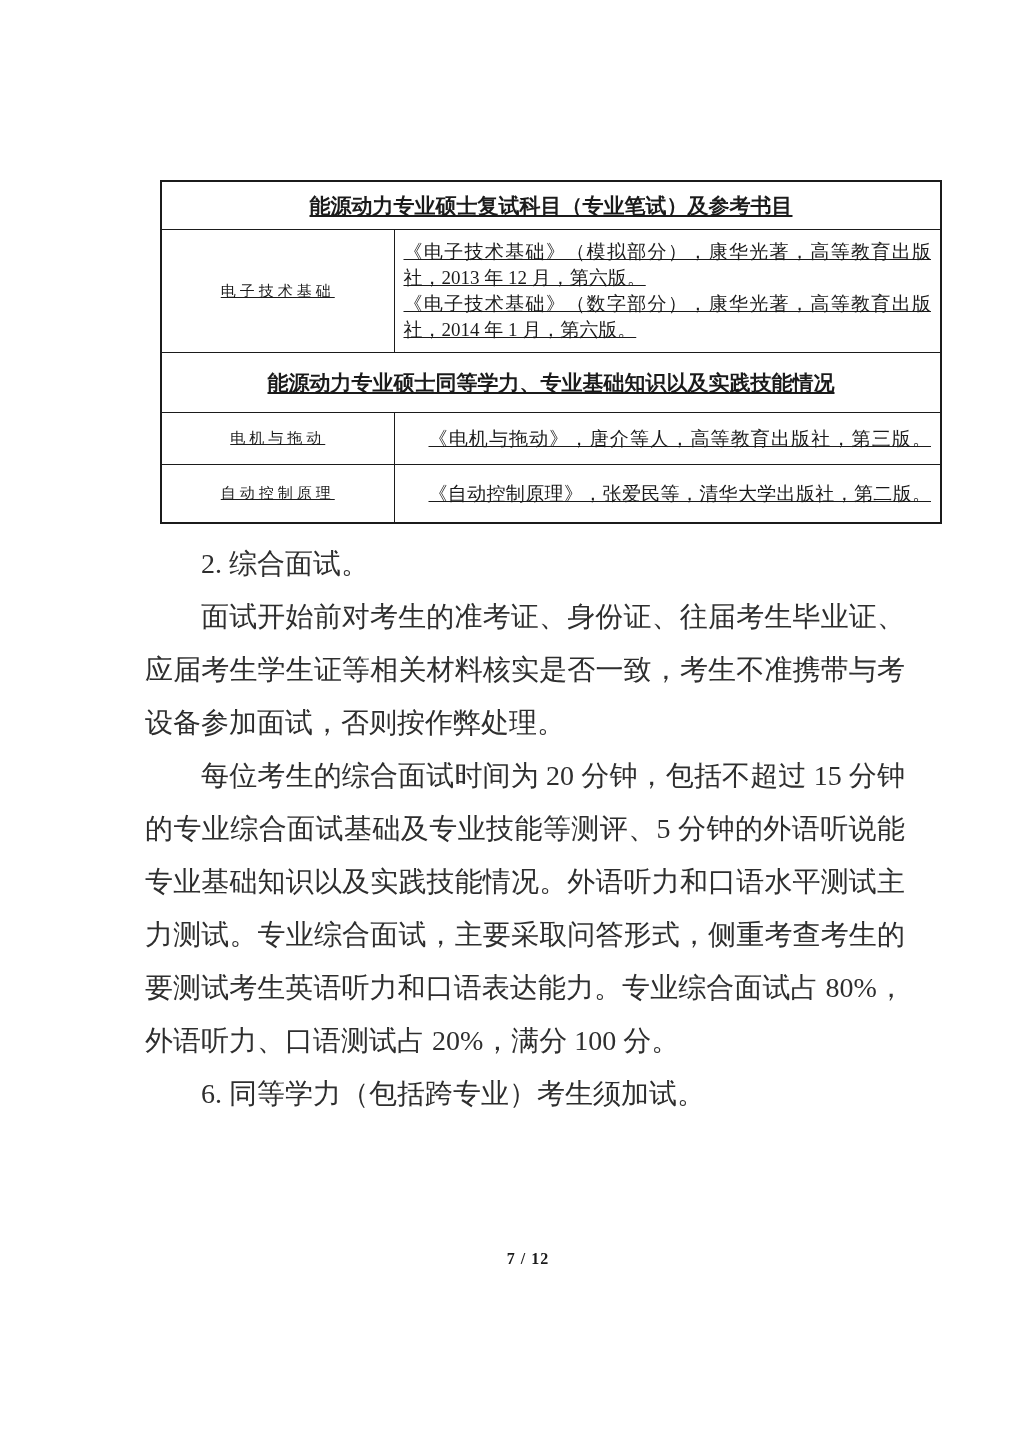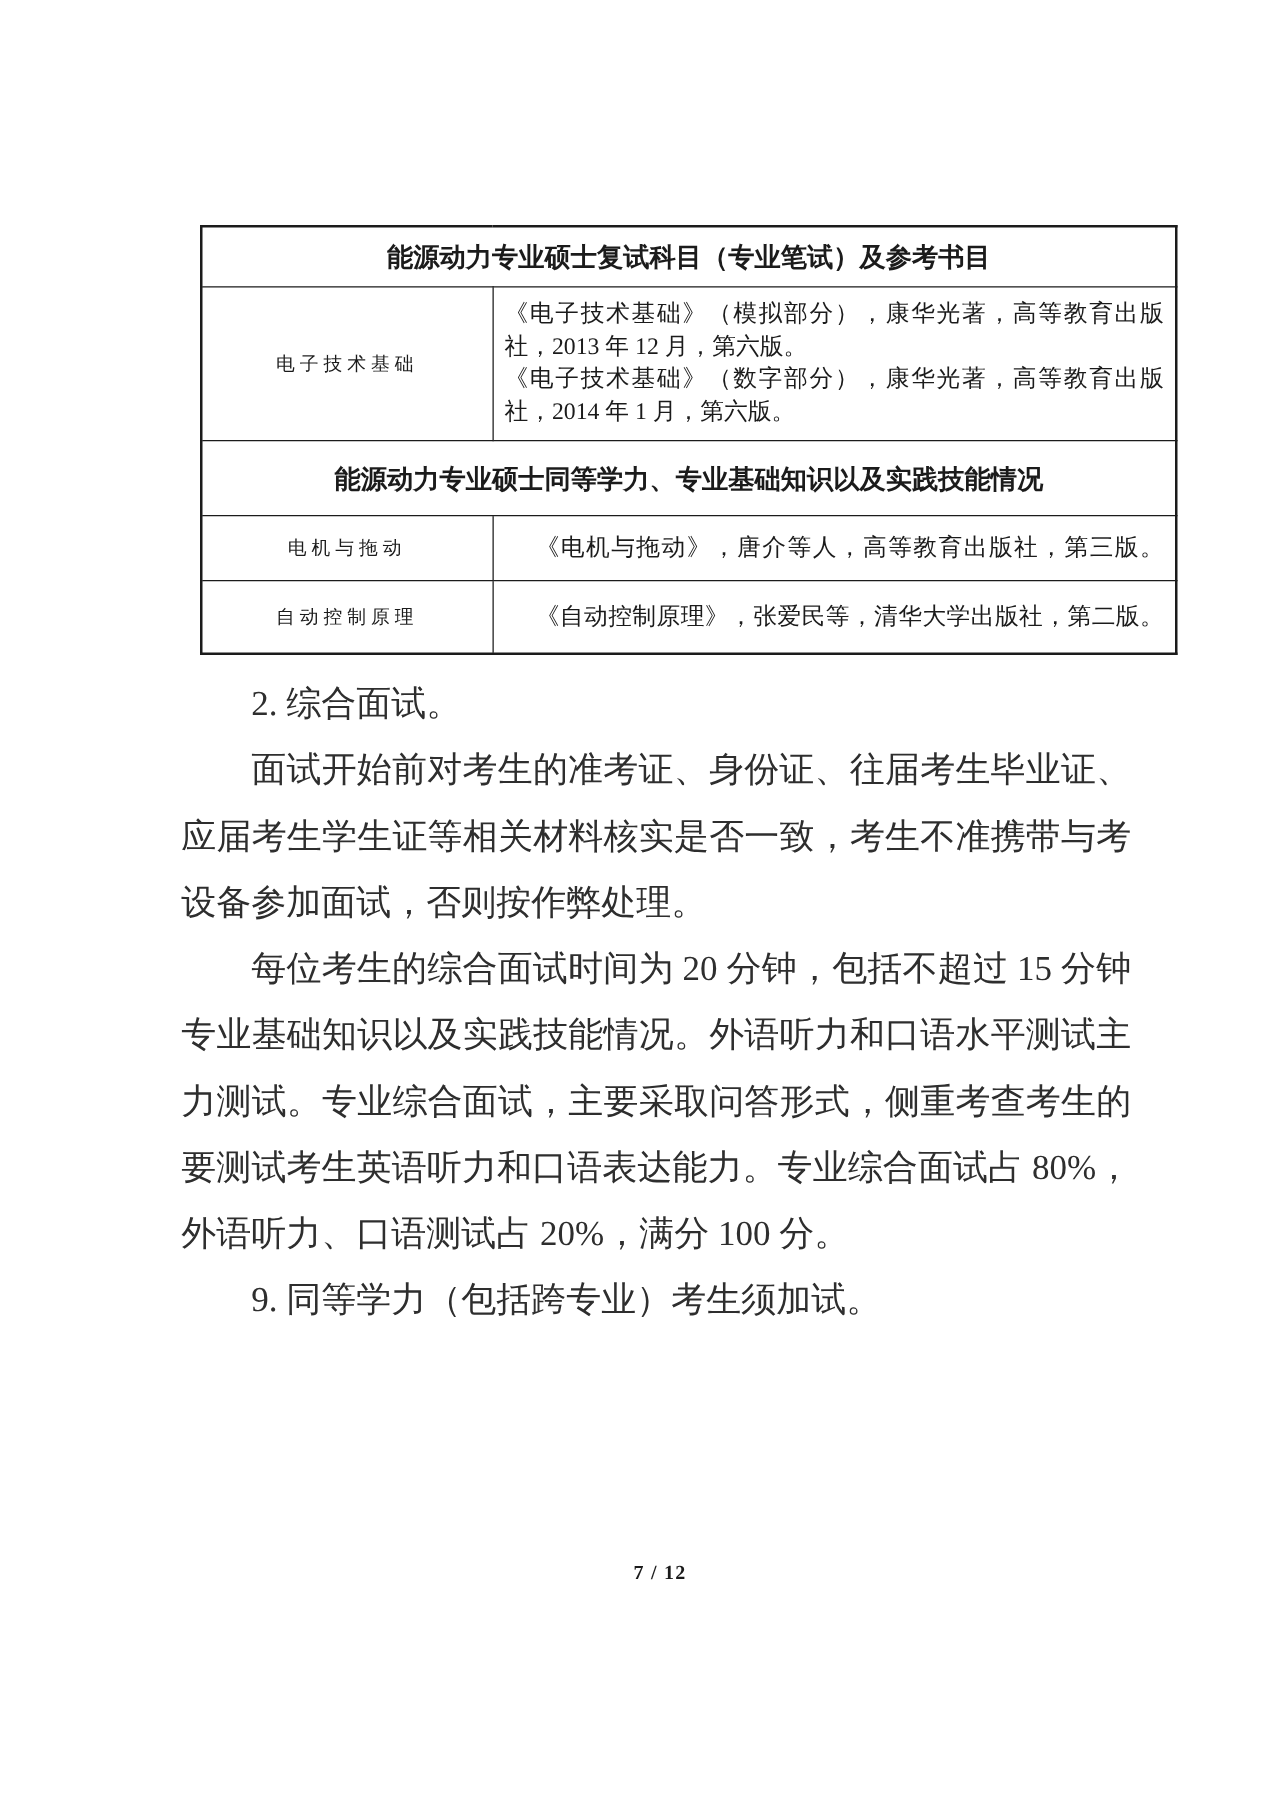--- a/index.html
+++ b/index.html
@@ -15,20 +15,21 @@
 
   
   table.ref-table {
     position: absolute;
     left: 160px;
     top: 180px;
     width: 780px;
     border-collapse: collapse;
     table-layout: fixed;
     border: 2.5px solid #1b1b1b;
+    text-decoration: underline;
   }
   table.ref-table td {
     border: 1.5px solid #1b1b1b;
     color: #1b1b1b;
   }
   td.thead {
     font-family: "Liberation Sans", "DejaVu Sans", sans-serif;
     font-weight: bold;
     font-size: 21px;
     text-align: center;
@@ -133,24 +134,25 @@
       </tr>
     </tbody>
   </table>
 
   <div class="body-text" id="body-text">
       <div class="bline indent">2. 综合面试。</div>
       <div class="bline indent full">面试开始前对考生的准考证、身份证、往届考生毕业证、</div>
       <div class="bline full">应届考生学生证等相关材料核实是否一致，考生不准携带与考</div>
       <div class="bline">设备参加面试，否则按作弊处理。</div>
       <div class="bline indent full">每位考生的综合面试时间为 20 分钟，包括不超过 15 分钟</div>
+      <div class="bline full">的专业综合面试基础及专业技能等测评、5 分钟的外语听说能</div>
       <div class="bline full">专业基础知识以及实践技能情况。外语听力和口语水平测试主</div>
       <div class="bline full">力测试。专业综合面试，主要采取问答形式，侧重考查考生的</div>
       <div class="bline full">要测试考生英语听力和口语表达能力。专业综合面试占 80%，</div>
       <div class="bline">外语听力、口语测试占 20%，满分 100 分。</div>
-      <div class="bline indent">9. 同等学力（包括跨专业）考生须加试。</div>
+      <div class="bline indent">6. 同等学力（包括跨专业）考生须加试。</div>
     </div>
 
   <div class="footer">
     <span class="pagenum">7 / 12</span>
   </div>
 
 </div>
 
 </body></html>

